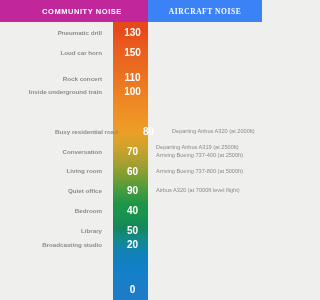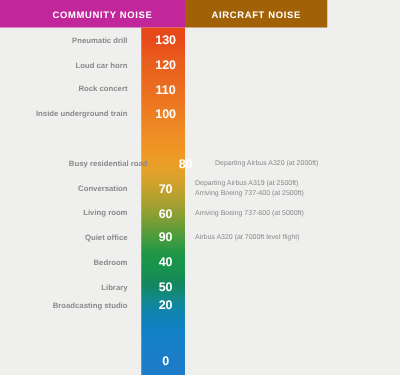--- a/index.html
+++ b/index.html
@@ -35,21 +35,22 @@
     font-weight: bold;
     letter-spacing: 0.55px;
   }
   .header-community {
     width: 148px;
     background: #c2269b;
     padding-left: 16px;
   }
   .header-aircraft {
     width: 114px;
-    background: #a16207;
+    background: #3b82f6;
+    font-family: Liberation Serif, serif;
   }
 
   
   .bar {
     position: absolute;
     left: 113px;
     top: 22px;
     width: 35px;
     height: 278px;
     background: linear-gradient(to bottom,
@@ -134,24 +135,24 @@
   <div class="bar"></div>
 
   <div class="rows">
       <div class="row" style="top: 1px;">
         <div class="row-label">Pneumatic drill</div>
         <div class="row-value">130</div>
         <div class="row-aircraft"></div>
       </div>
       <div class="row" style="top: 20.8px;">
         <div class="row-label">Loud car horn</div>
-        <div class="row-value">120</div>
-        <div class="row-aircraft"></div>
-      </div>
-      <div class="row" style="top: 40.6px;">
+        <div class="row-value">150</div>
+        <div class="row-aircraft"></div>
+      </div>
+      <div class="row" style="top: 40.6px; align-items: flex-end;">
         <div class="row-label">Rock concert</div>
         <div class="row-value">110</div>
         <div class="row-aircraft"></div>
       </div>
       <div class="row" style="top: 60.4px;">
         <div class="row-label">Inside underground train</div>
         <div class="row-value">100</div>
         <div class="row-aircraft"></div>
       </div>
       <div class="row" style="top: 100px; margin-left: 16px;">

